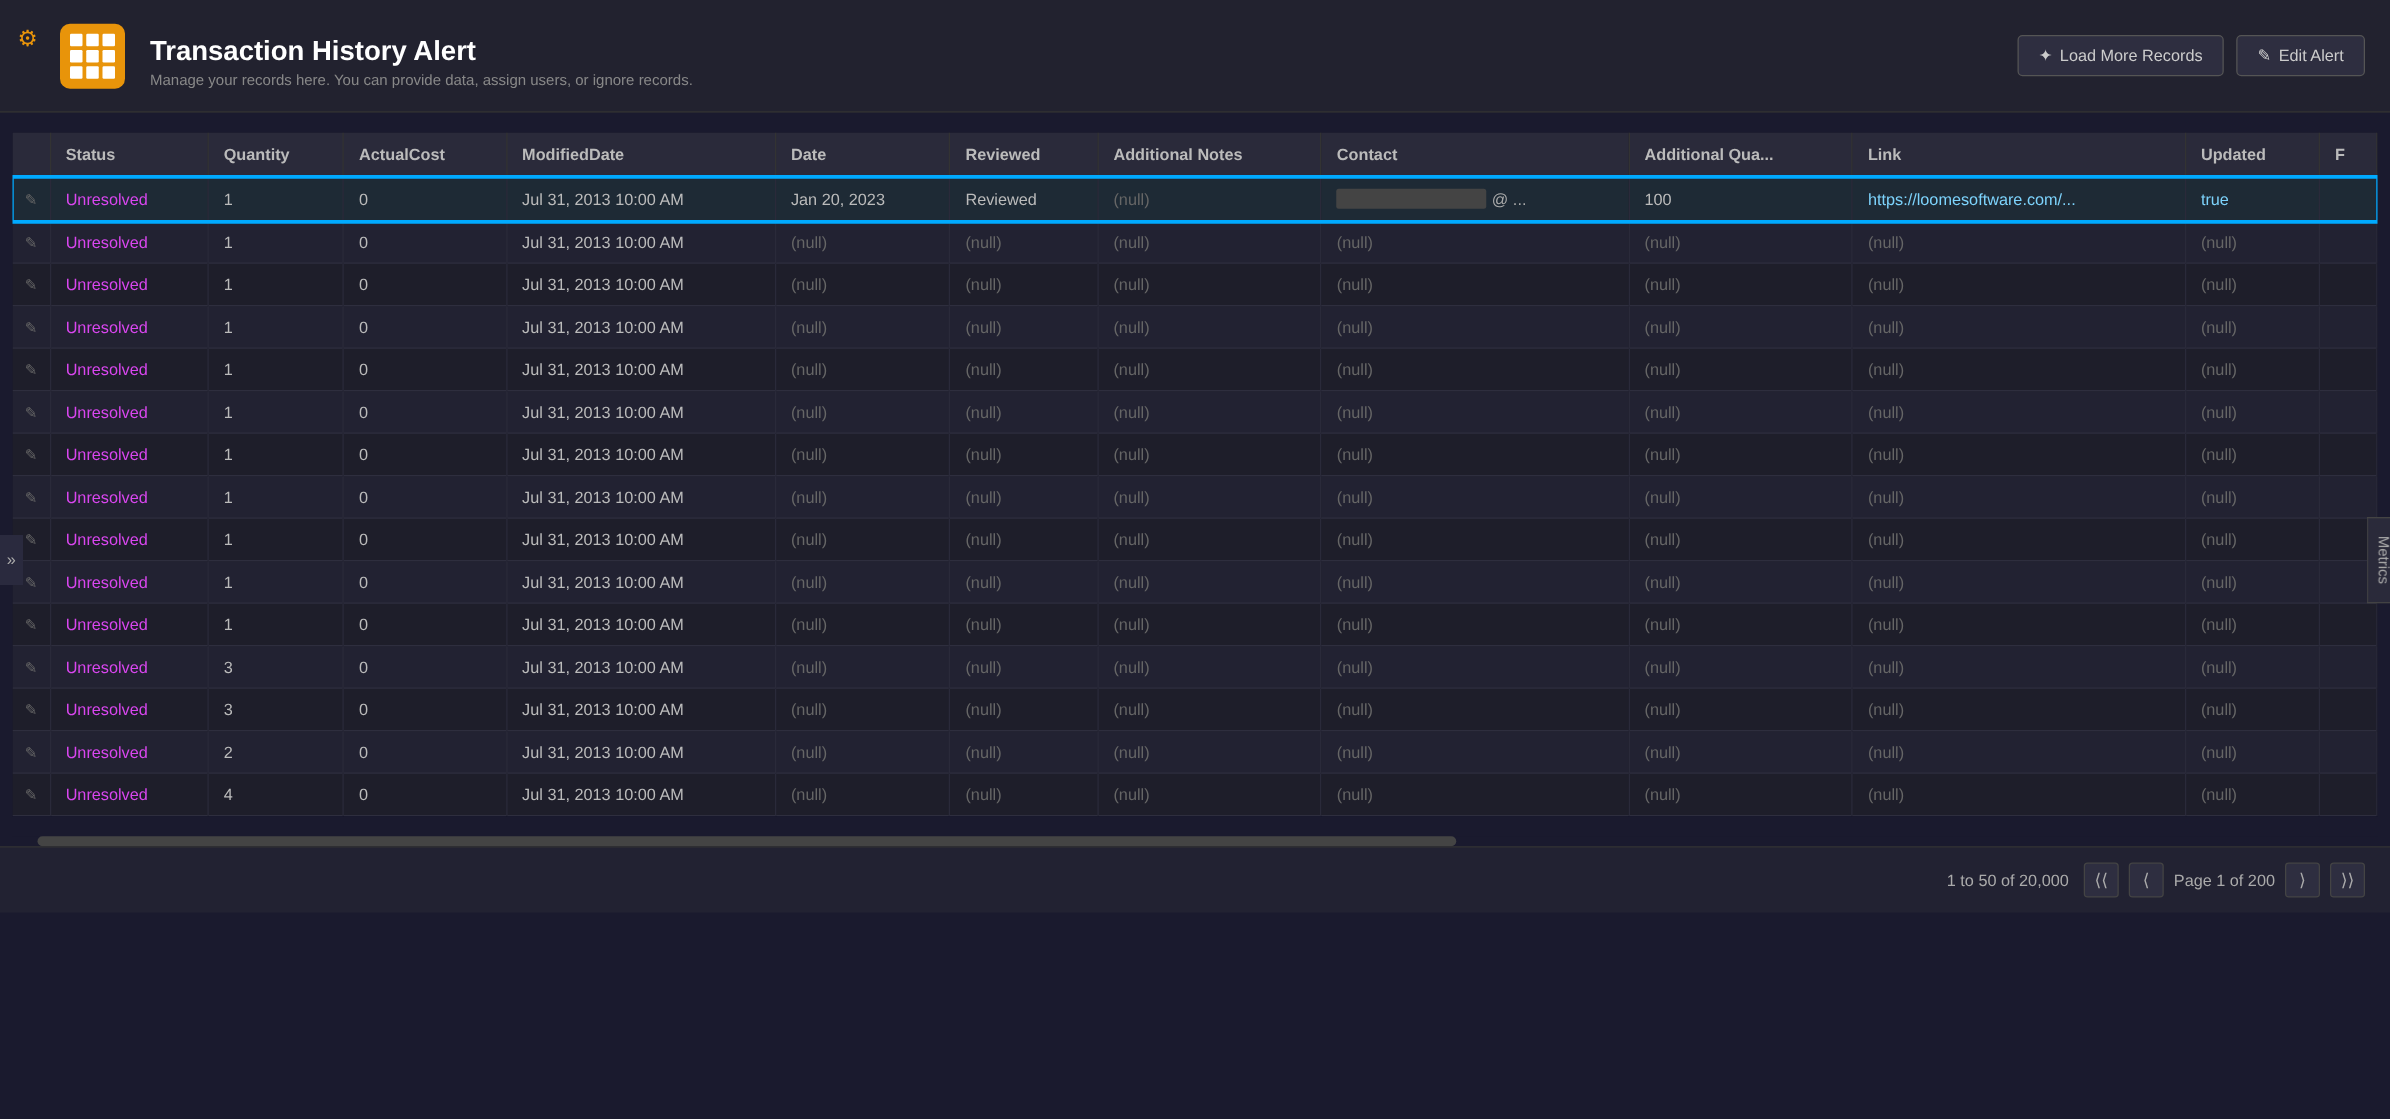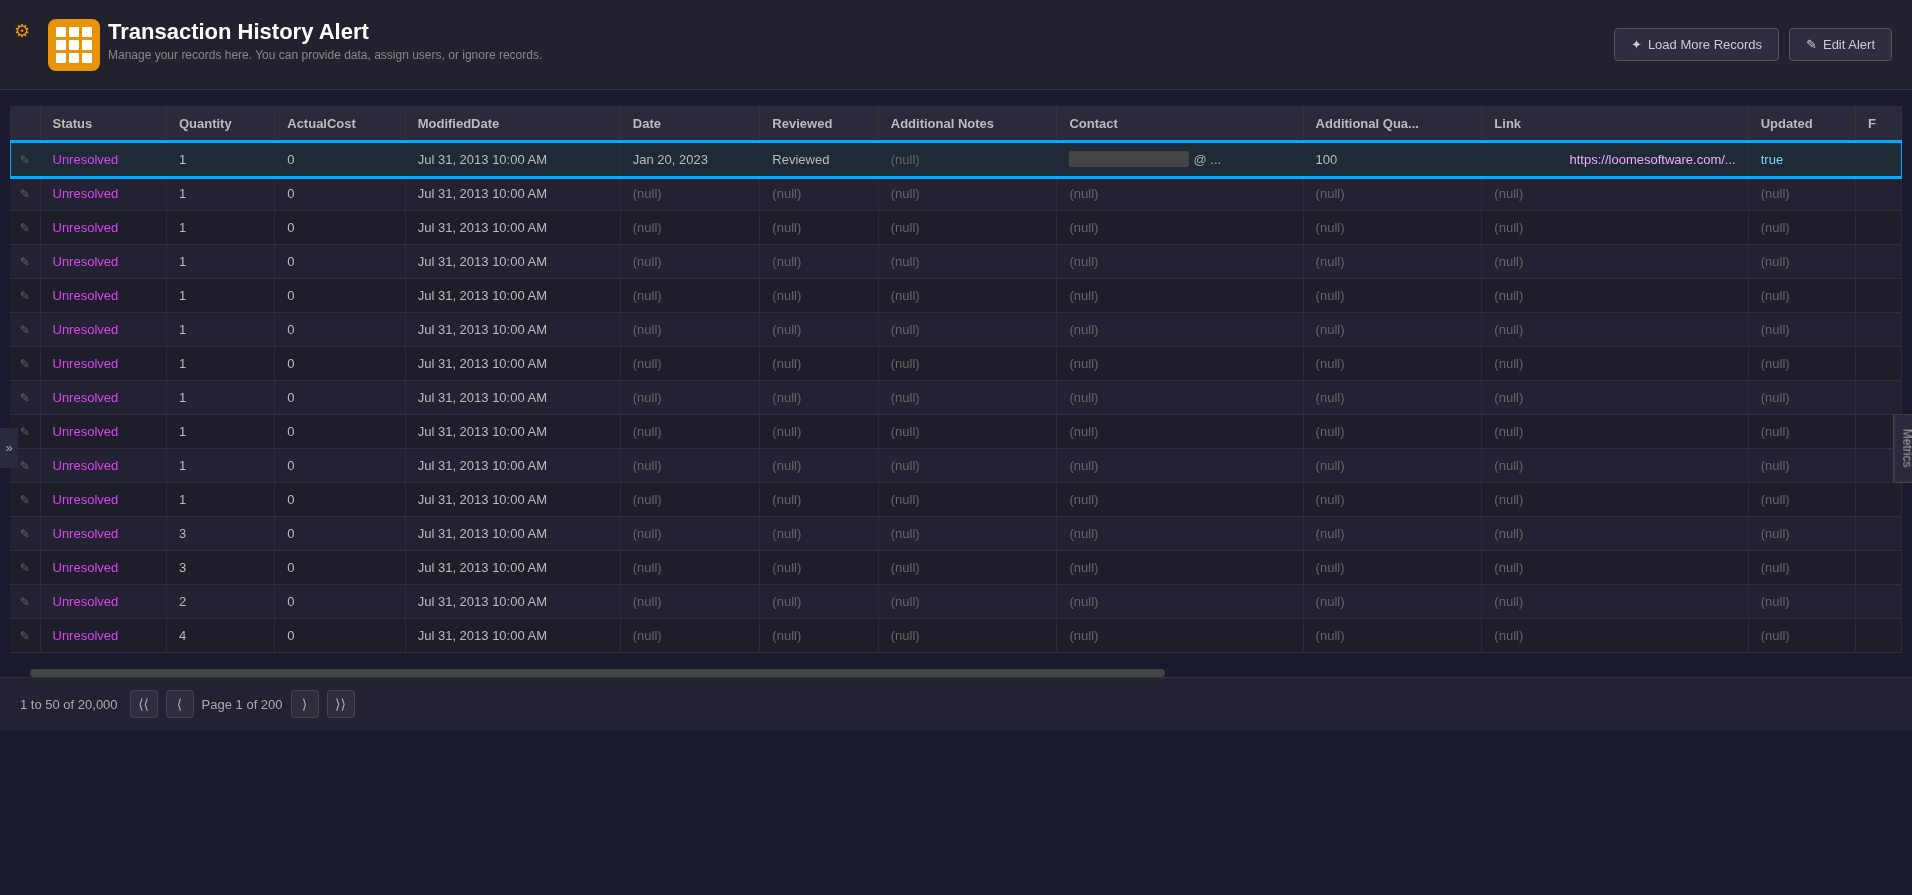--- a/index.html
+++ b/index.html
@@ -35,22 +35,22 @@
       display: flex;
       align-items: center;
       justify-content: space-between;
       padding: 14px 20px 14px 28px;
       background: #22222f;
       border-bottom: 1px solid #333;
       min-height: 90px;
     }
     .header-left {
       display: flex;
-      align-items: flex-start;
-      gap: 8px;
+      align-items: flex-end;
+      gap: 20px;
     }
     .app-icon {
       width: 52px;
       height: 52px;
       background: #e8940a;
       border-radius: 8px;
       display: grid;
       grid-template-columns: repeat(3, 1fr);
       grid-template-rows: repeat(3, 1fr);
       gap: 3px;
@@ -157,21 +157,21 @@
     }
 
     .edit-icon {
       color: #666;
       cursor: pointer;
       font-size: 12px;
     }
 
     .status-unresolved { color: #d946ef; }
     .null-val { color: #666; }
-    .link-val { color: #f0abfc; text-align: right; }
+    .link-val { color: #7dd3fc; }
     .true-val { color: #7dd3fc; }
 
     
     .contact-field {
       display: flex;
       align-items: center;
       gap: 4px;
     }
     .email-blurred {
       background: #444;
@@ -181,21 +181,21 @@
       height: 16px;
       display: inline-block;
     }
 
     
     .table-footer {
       background: #222232;
       border-top: 1px solid #333;
       padding: 12px 20px;
       display: flex;
-      justify-content: flex-start;
+      justify-content: flex-end;
       align-items: center;
       gap: 12px;
       color: #aaa;
       font-size: 13px;
     }
 
     .pagination-controls {
       display: flex;
       align-items: center;
       gap: 8px;

